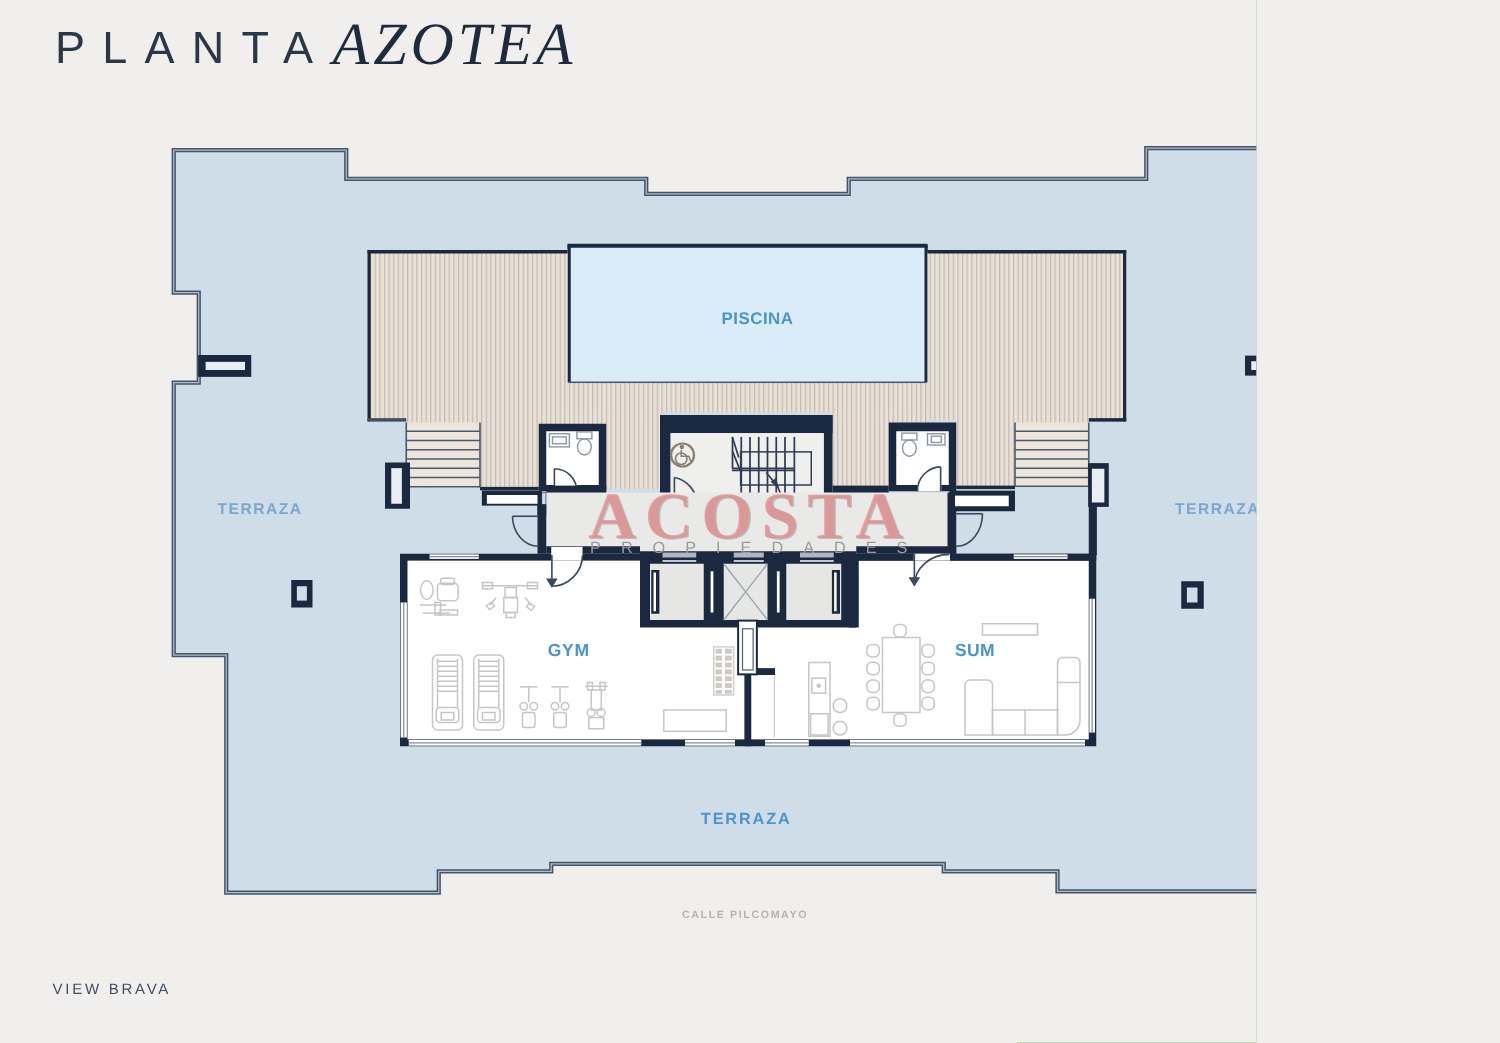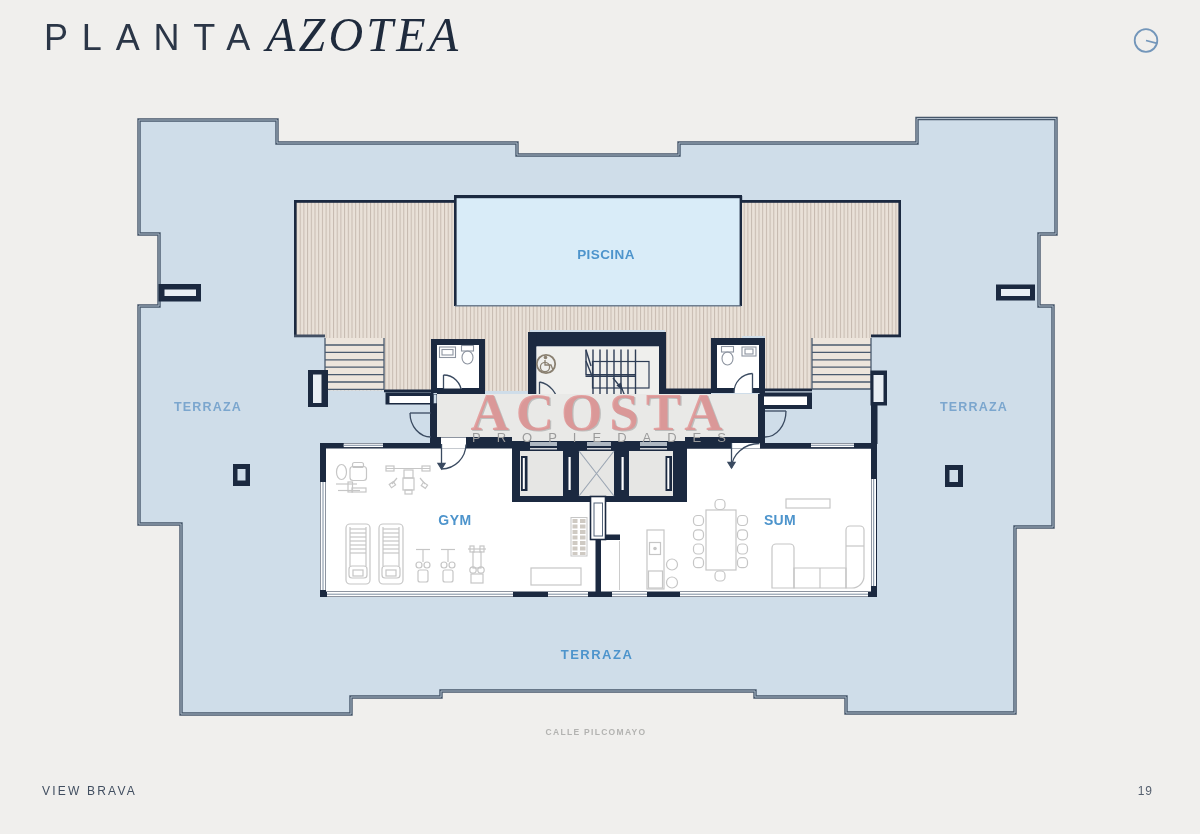--- a/index.html
+++ b/index.html
@@ -1,16 +1,16 @@
 <!DOCTYPE html>
 <html><head>
 <meta charset="utf-8">
 <style>
   html,body{margin:0;padding:0;background:#f0efed;}
-  .page{position:relative;width:1200px;height:834px;background:#4d7c0f;overflow:hidden;
+  .page{position:relative;width:1005px;height:834px;background:#4d7c0f;overflow:hidden;
         font-family:"Liberation Sans", sans-serif;}
   svg{display:block;}
 </style>
 </head>
 <body>
 <div class="page">
 <svg width="1200" height="834" viewBox="0 0 1200 834">
 <defs>
   <pattern id="deck" width="3.7" height="8" patternUnits="userSpaceOnUse">
     <rect width="3.7" height="8" fill="#e9e1d8"></rect>

